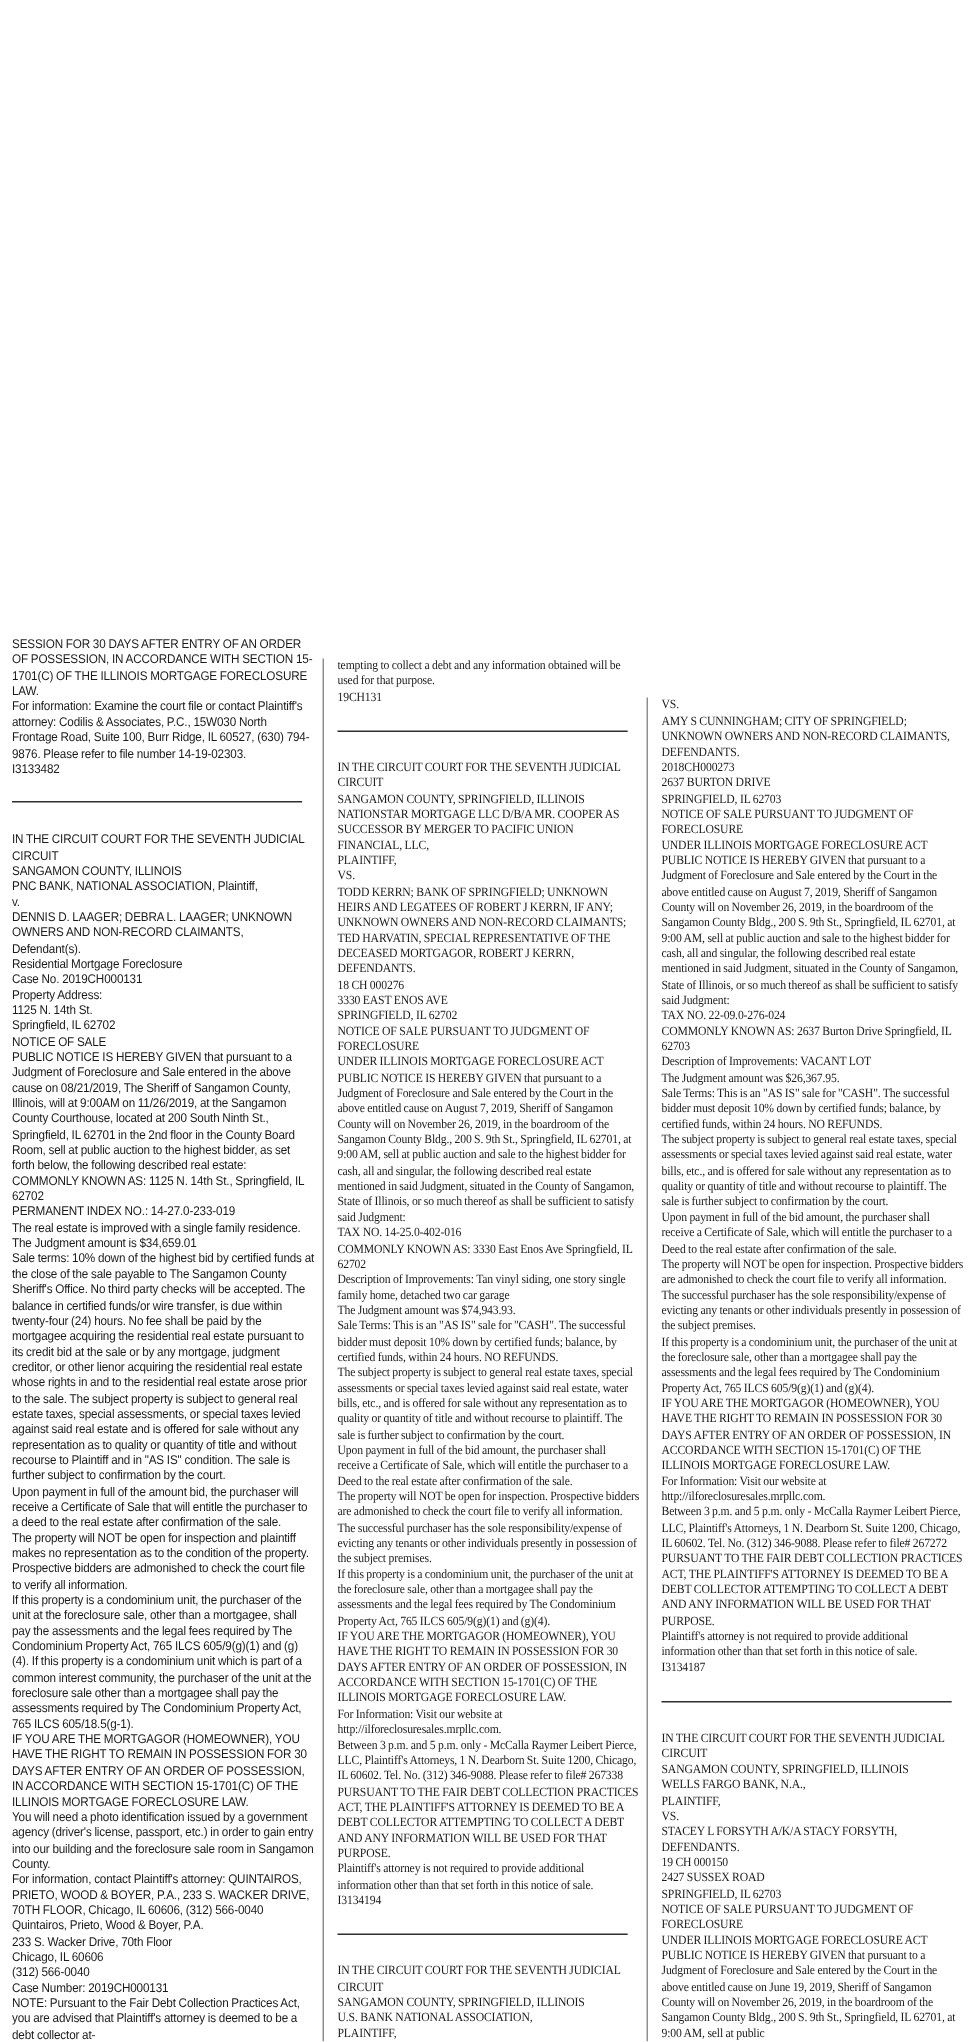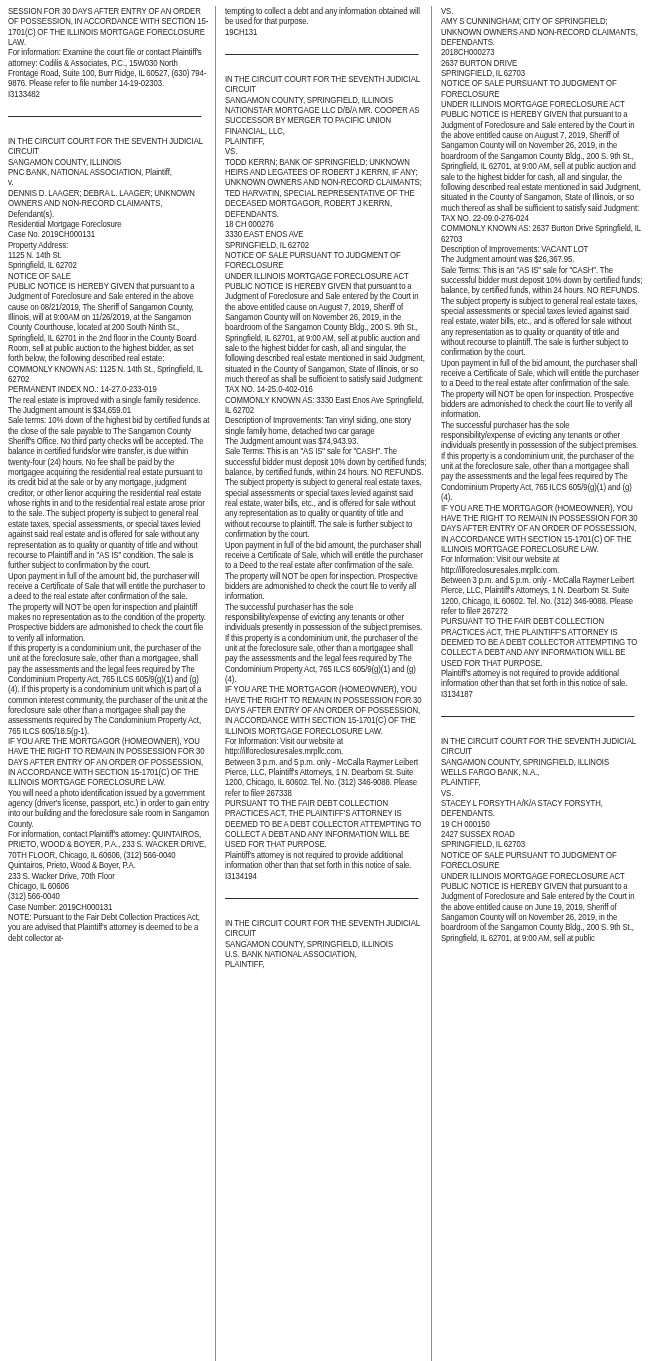--- a/index.html
+++ b/index.html
@@ -13,30 +13,32 @@
     width:652px;height:1361px;
     background:var(--paper);
     overflow:hidden;
     font-family:"Liberation Sans","DejaVu Sans",sans-serif;
   }
   .page{
     display:flex;
     box-sizing:border-box;
     width:652px;height:1361px;
     padding:6px 4px 0 8px;
+    align-items:flex-end;
   }
   .col{
     flex:1 1 0;
     box-sizing:border-box;
     padding-right:5px;
     overflow:hidden;
   }
   .col + .col{
     border-left:1px solid var(--rule);
     padding-left:9px;
+    font-family:Liberation Serif, serif;
   }
   
   .squeeze{
     transform:scaleX(0.93);
     transform-origin:top left;
     width:107.5%;
   }
   .ln{
     color:var(--ink);
     font-size:8.4px;

